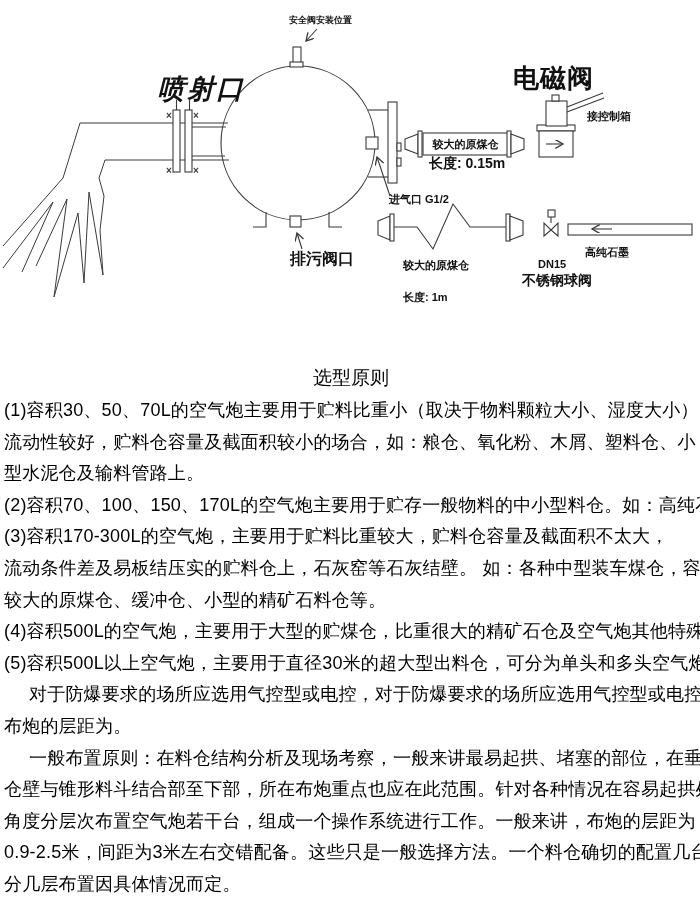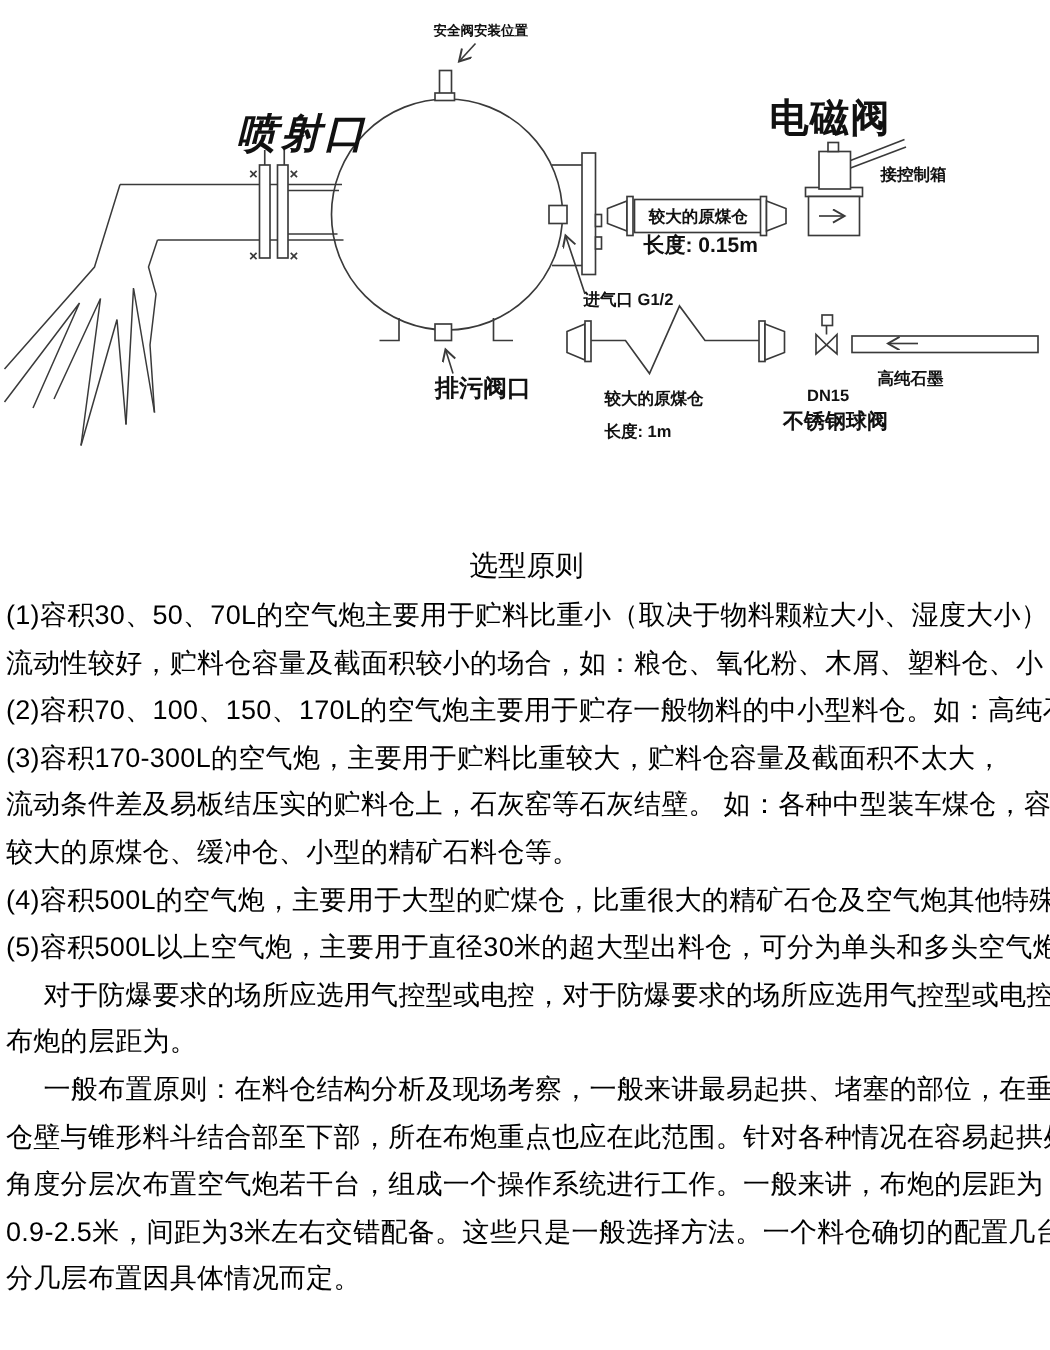--- a/index.html
+++ b/index.html
@@ -11,21 +11,21 @@
   .lb-safety{left:289px;top:14px;font-size:9px;}
   .lb-note{left:435px;top:38px;font-size:17px;letter-spacing:.5px;}
   .lb-jet{left:158px;top:71px;font-size:27px;letter-spacing:2px;font-style:italic;}
   .lb-soltitle{left:513px;top:61px;font-size:26px;letter-spacing:1px;}
   .lb-ctrl{left:587px;top:109px;font-size:11px;}
   .lb-solhose{left:423px;top:137px;width:85px;text-align:center;font-size:11px;}
   .lb-sollen{left:429px;top:155px;font-size:14px;}
   .lb-inlet{left:389px;top:192px;font-size:11px;}
   .lb-drain{left:290px;top:249px;font-size:16px;}
   .lb-inhose{left:403px;top:258px;font-size:11px;}
-  .lb-inlen{left:403px;top:280px;font-size:11px;}
+  .lb-inlen{left:403px;top:290px;font-size:11px;}
   .lb-dn15{left:538px;top:258px;font-size:11px;}
   .lb-ball{left:522px;top:272px;font-size:14px;}
   .lb-airline{left:585px;top:245px;font-size:11px;}
   .content{position:absolute;left:4px;top:318px;width:694px;margin-top:47px;}
   .heading{text-align:center;font-size:19px;line-height:26px;}
   .lines{margin-top:4px;}
   .ln{font-size:18px;line-height:31.6px;letter-spacing:.2px;white-space:nowrap;}
   .ind{text-indent:25px;}
 </style>
 </head>
@@ -149,20 +149,21 @@
   <div class="dlabel lb-dn15">DN15</div>
   <div class="dlabel lb-ball">不锈钢球阀</div>
   <div class="dlabel lb-airline">高纯石墨</div>
 </div>
 
 <div class="content">
   <div class="heading">选型原则</div>
   <div class="lines">
     <div class="ln">(1)容积30、50、70L的空气炮主要用于贮料比重小（取决于物料颗粒大小、湿度大小），</div>
     <div class="ln">流动性较好，贮料仓容量及截面积较小的场合，如：粮仓、氧化粉、木屑、塑料仓、小</div>
+    <div class="ln">型水泥仓及输料管路上。</div>
     <div class="ln">(2)容积70、100、150、170L的空气炮主要用于贮存一般物料的中小型料仓。如：高纯石墨、</div>
     <div class="ln">(3)容积170-300L的空气炮，主要用于贮料比重较大，贮料仓容量及截面积不太大，</div>
     <div class="ln">流动条件差及易板结压实的贮料仓上，石灰窑等石灰结壁。 如：各种中型装车煤仓，容量</div>
     <div class="ln">较大的原煤仓、缓冲仓、小型的精矿石料仓等。</div>
     <div class="ln">(4)容积500L的空气炮，主要用于大型的贮煤仓，比重很大的精矿石仓及空气炮其他特殊用</div>
     <div class="ln">(5)容积500L以上空气炮，主要用于直径30米的超大型出料仓，可分为单头和多头空气炮。</div>
     <div class="ln ind">对于防爆要求的场所应选用气控型或电控，对于防爆要求的场所应选用气控型或电控</div>
     <div class="ln">布炮的层距为。</div>
     <div class="ln ind">一般布置原则：在料仓结构分析及现场考察，一般来讲最易起拱、堵塞的部位，在垂直</div>
     <div class="ln">仓壁与锥形料斗结合部至下部，所在布炮重点也应在此范围。针对各种情况在容易起拱处按</div>

